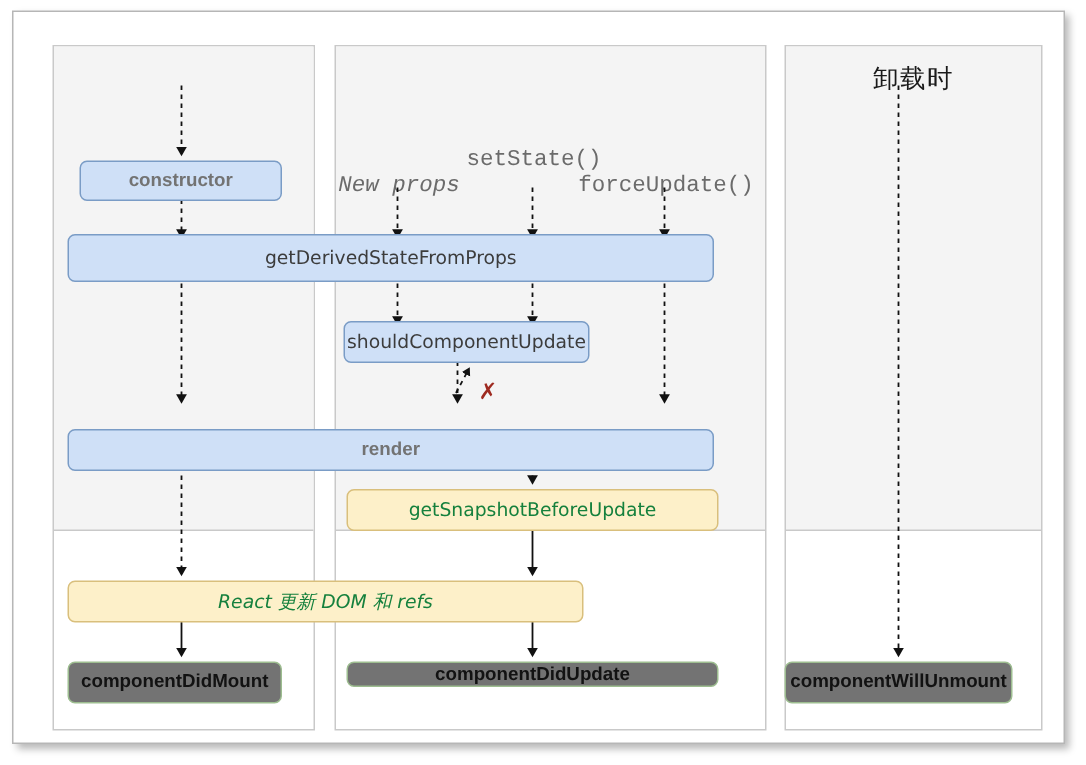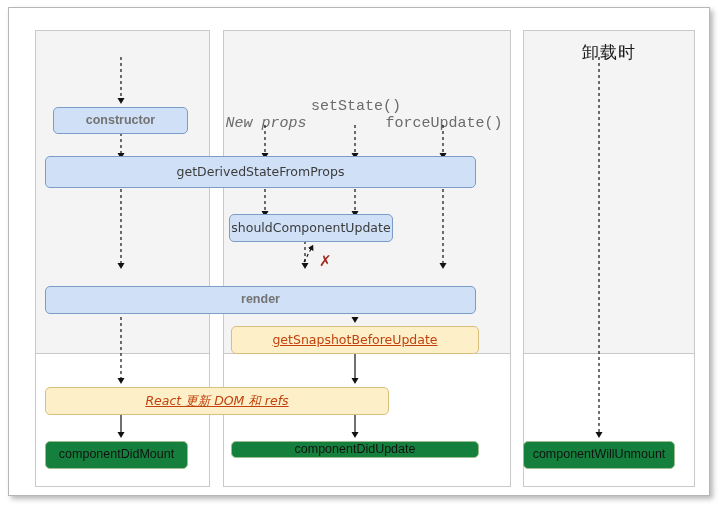--- a/index.html
+++ b/index.html
@@ -22,24 +22,24 @@
   #p-update{left:214px;top:22px;width:288px;height:457px;}
   #p-unmount{left:514px;top:22px;width:172px;height:457px;}
 
   .node{position:absolute;box-sizing:border-box;border-radius:5px;
         display:flex;align-items:center;justify-content:center;
         font-size:12.5px;line-height:1.1;text-align:center;z-index:5;}
   .blue{background:#cfe0f7;border:1px solid #7a9cc6;color:#3c3c3c;
         font-family:"DejaVu Sans","Liberation Sans",sans-serif;}
   .blue.bold{font-weight:bold;color:#737373;
         font-family:Liberation Sans, sans-serif;text-align:right;}
-  .yellow{background:#fdf0c9;border:1px solid #d9bf7c;color:#c2410c;
-        font-family:"DejaVu Sans","Liberation Sans",sans-serif;text-decoration:underline;}
-  .green{background:#15803d;border:1px solid #9dbd90;color:#121212;
-        font-weight:normal;font-family:"Liberation Sans",sans-serif;text-align:center;}
+  .yellow{background:#fdf0c9;border:1px solid #d9bf7c;color:#15803d;
+        font-family:"DejaVu Sans","Liberation Sans",sans-serif;}
+  .green{background:#737373;border:1px solid #9dbd90;color:#121212;
+        font-weight:bold;font-family:"Liberation Sans",sans-serif;text-align:center;}
   .italic{font-style:italic;}
 
   .trigger{position:absolute;font-size:15px;color:#6b6b6b;
         font-family:Liberation Mono, monospace;
         text-align:right;white-space:nowrap;transform:translateX(-50%);}
   .trigger.it{font-style:italic;}
 
   svg.edges{position:absolute;left:0;top:0;width:724px;height:510px;
         pointer-events:none;z-index:3;}
 

